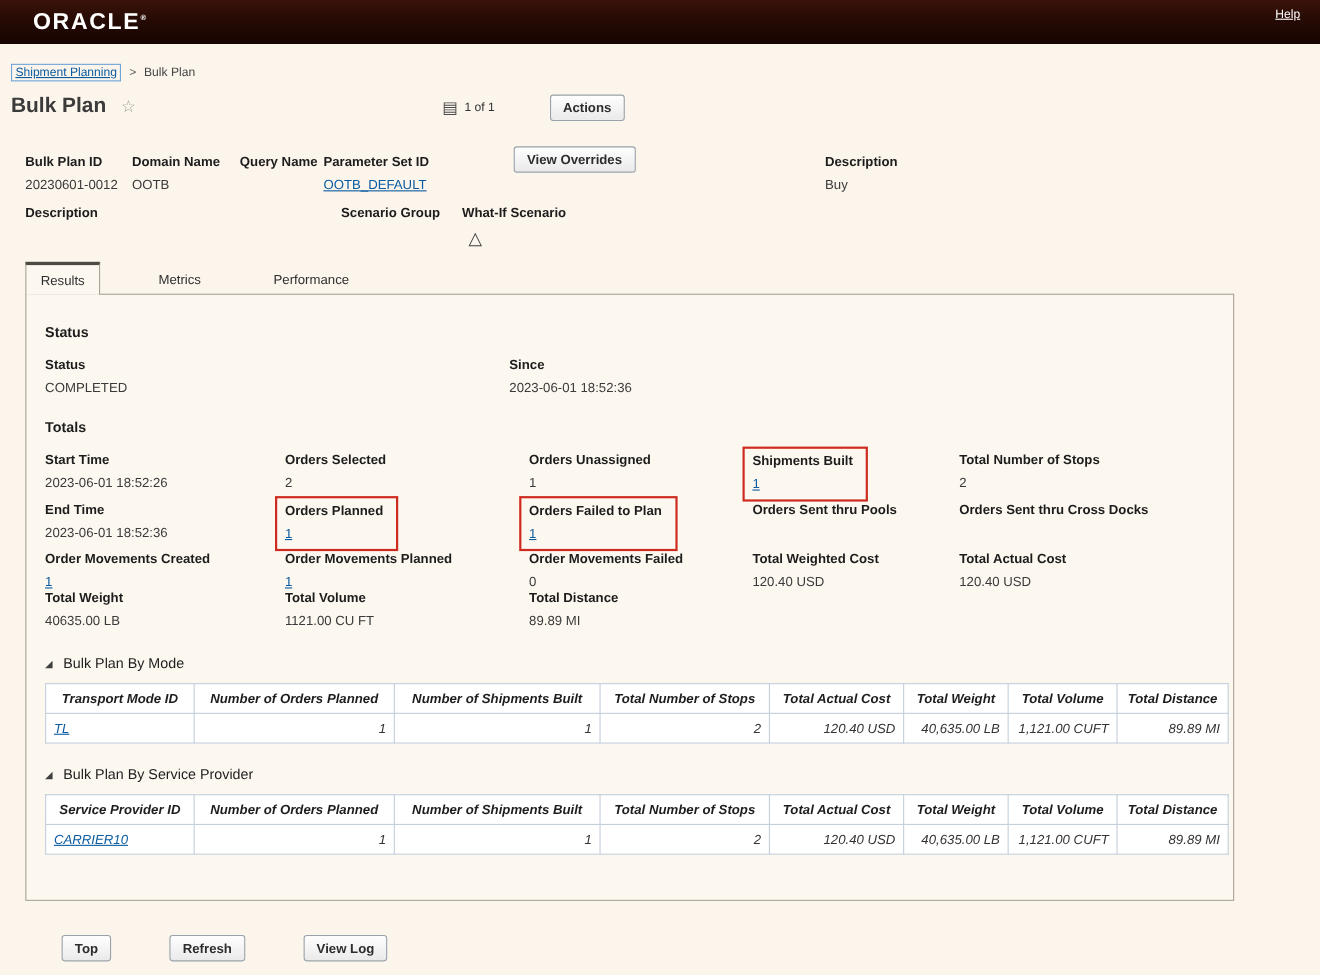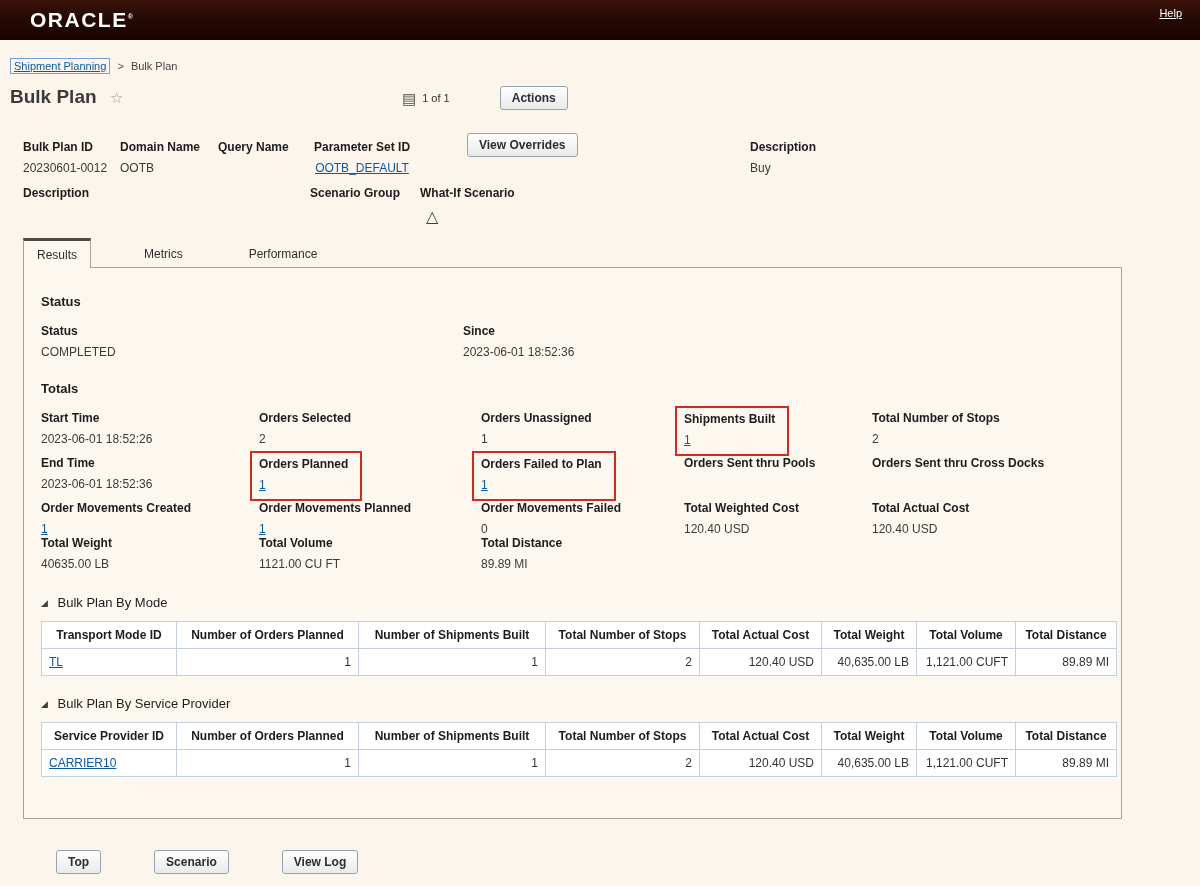--- a/index.html
+++ b/index.html
@@ -109,20 +109,21 @@
     width:1075px;
     background:#fff;
     margin-bottom:6px;
   }
   table.grid th, table.grid td {
     border:1px solid #c3cfdb;
     padding:6px 7px;
     font-size:12px;
     overflow:hidden;
     white-space:nowrap;
+    font-style:italic;
   }
   table.grid th { font-weight:bold; color:#1d1d1d; text-align:center; background:#fff; }
   table.grid td.num { text-align:right; color:#333; }
   table.grid td.id { text-align:left; }
   
   .footer-buttons { position:absolute; left:12px; bottom:12px; display:flex; gap:9px; }
 </style>
 </head>
 <body>
 
@@ -153,21 +154,21 @@
     <div class="hf-value">20230601-0012</div>
   </div>
   <div class="hf" style="left:120px; top:0;">
     <div class="hf-label">Domain Name</div>
     <div class="hf-value">OOTB</div>
   </div>
   <div class="hf" style="left:218px; top:0;">
     <div class="hf-label">Query Name</div>
     <div class="hf-value"></div>
   </div>
-  <div class="hf" style="left:314px; top:0;text-align:center;">
+  <div class="hf" style="left:294px; top:0;">
     <div class="hf-label">Parameter Set ID</div>
     <a class="hf-value link" style="display:block;">OOTB_DEFAULT</a>
   </div>
   <div class="hf" style="left:423px; top:-7px;">
     <button class="btn">View Overrides</button>
   </div>
   <div class="hf" style="left:750px; top:0;">
     <div class="hf-label">Description</div>
     <div class="hf-value">Buy</div>
   </div>
@@ -372,15 +373,15 @@
         <td class="num">1,121.00 CUFT</td>
         <td class="num">89.89 MI</td>
       </tr>
     </tbody>
   </table>
 
 </div>
 
 <div class="footer-buttons">
   <button class="btn">Top</button>
-  <button class="btn">Scenario</button>
+  <button class="btn">Refresh</button>
   <button class="btn">View Log</button>
 </div>
 
 </body></html>

